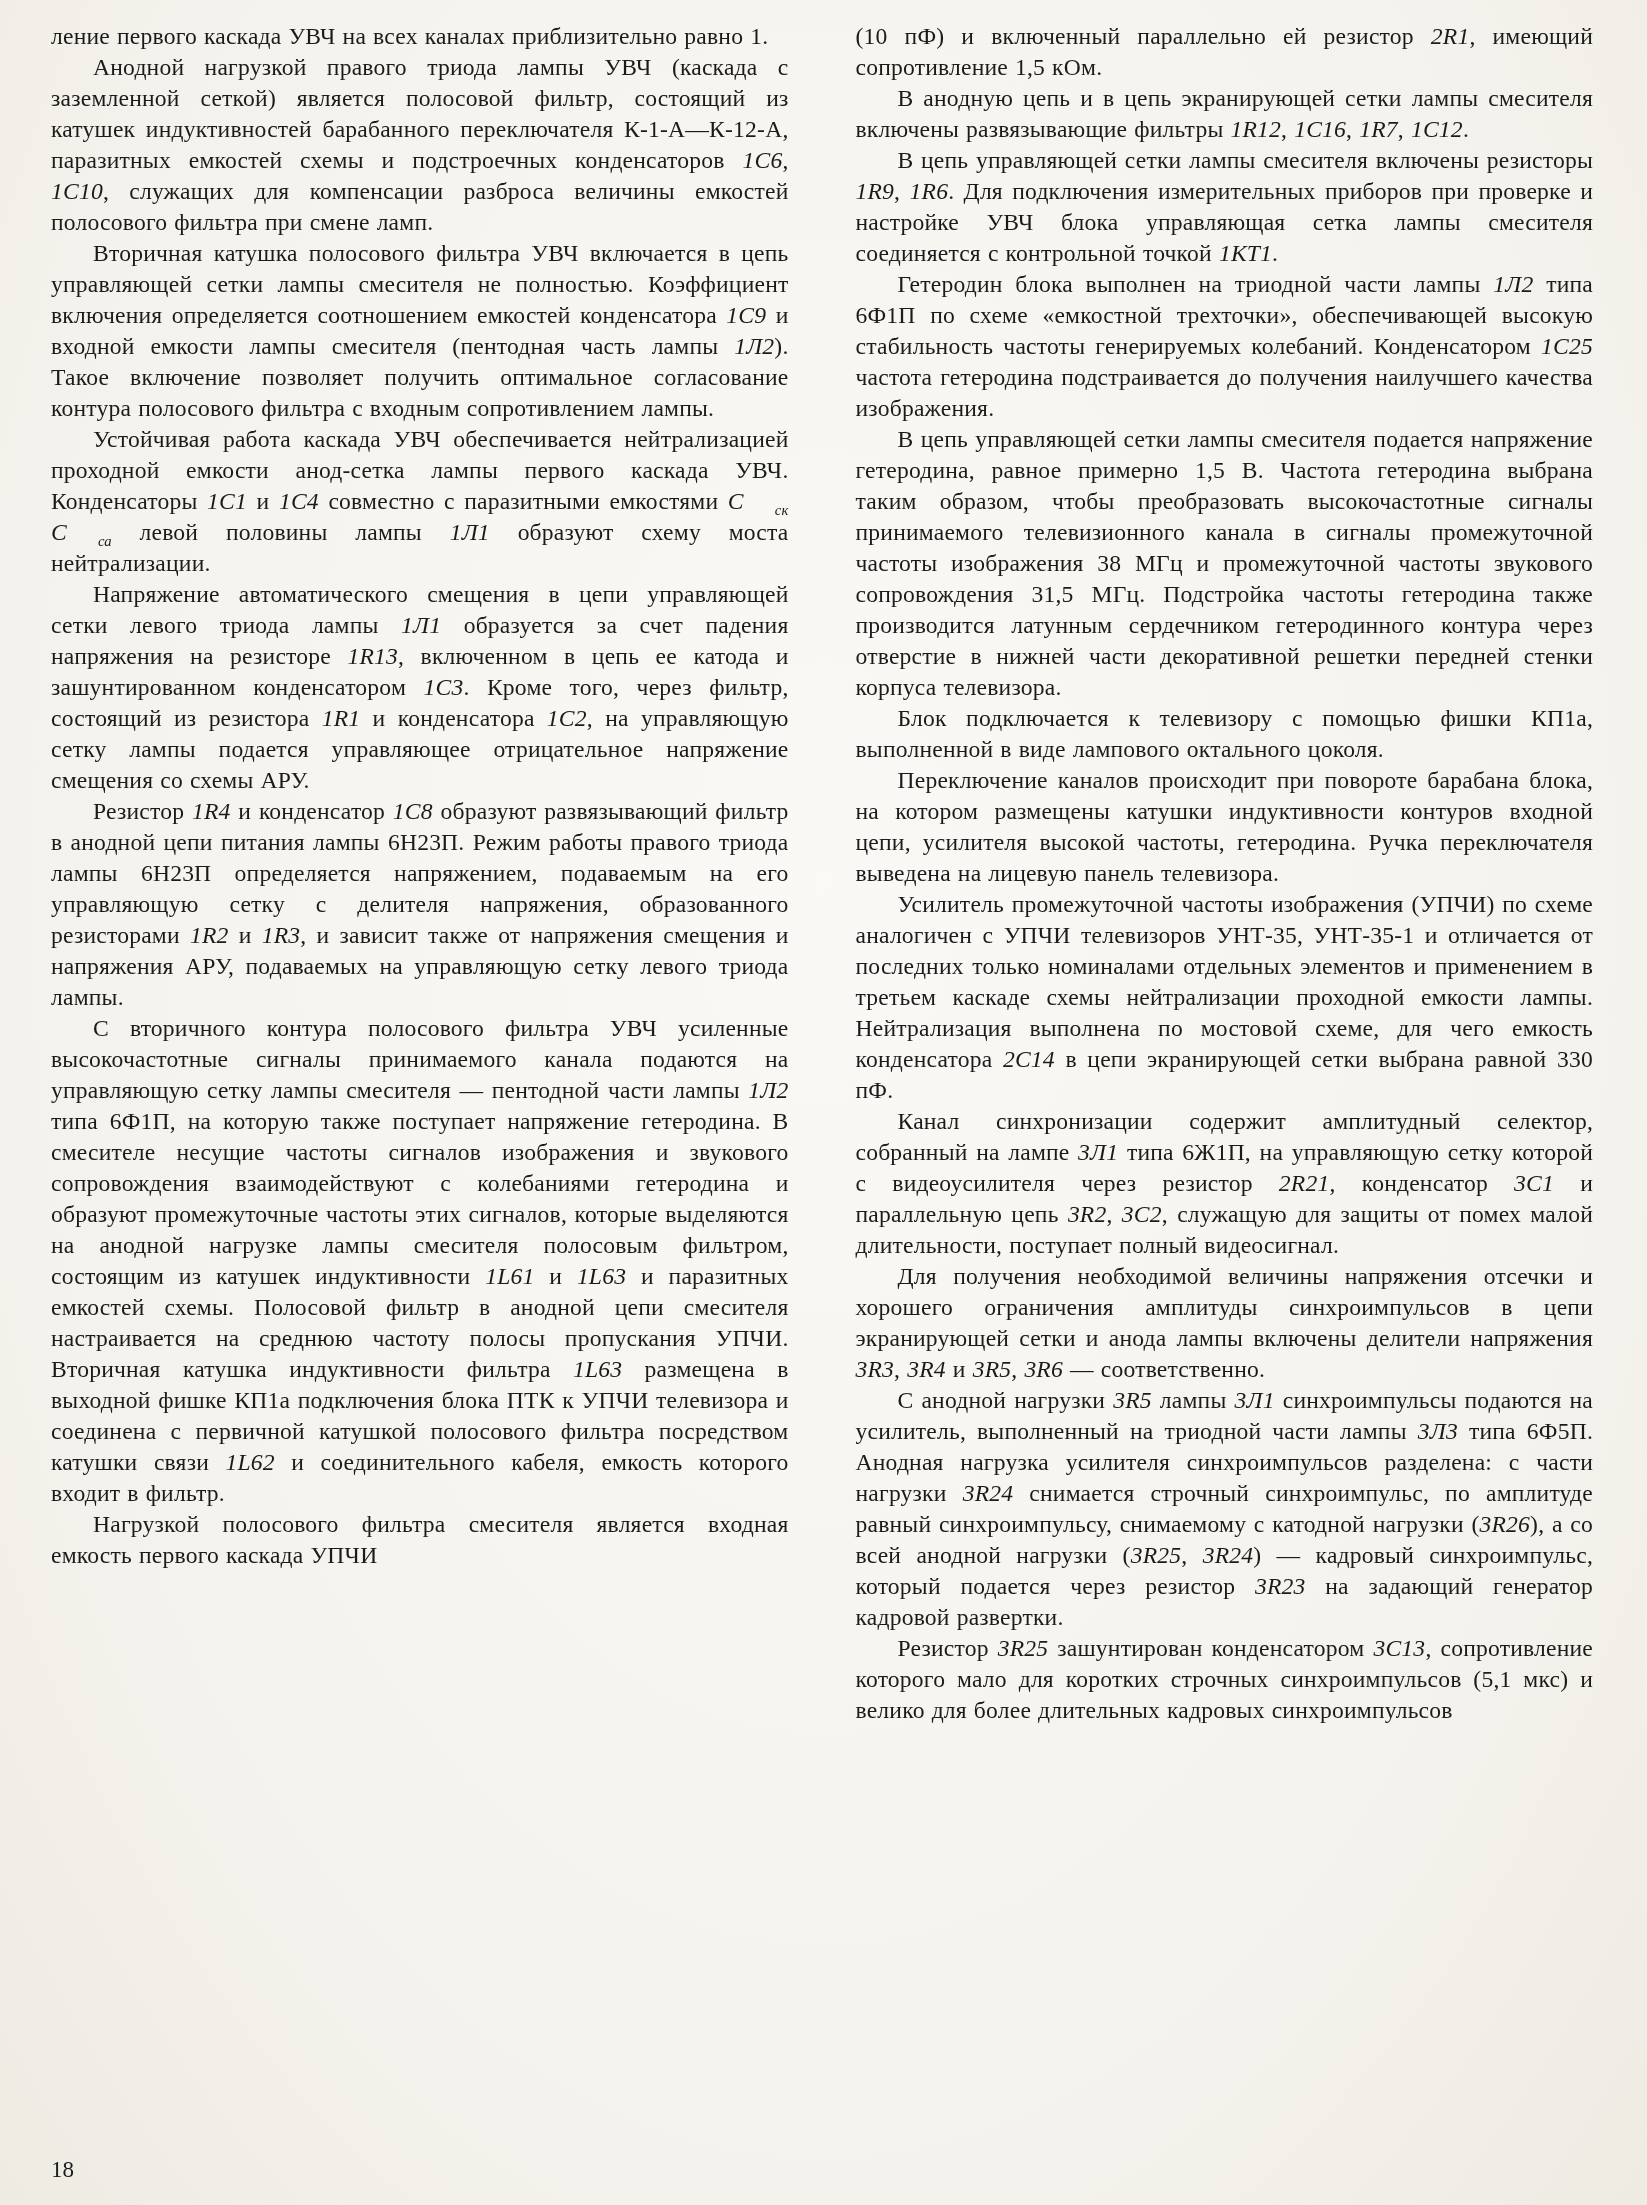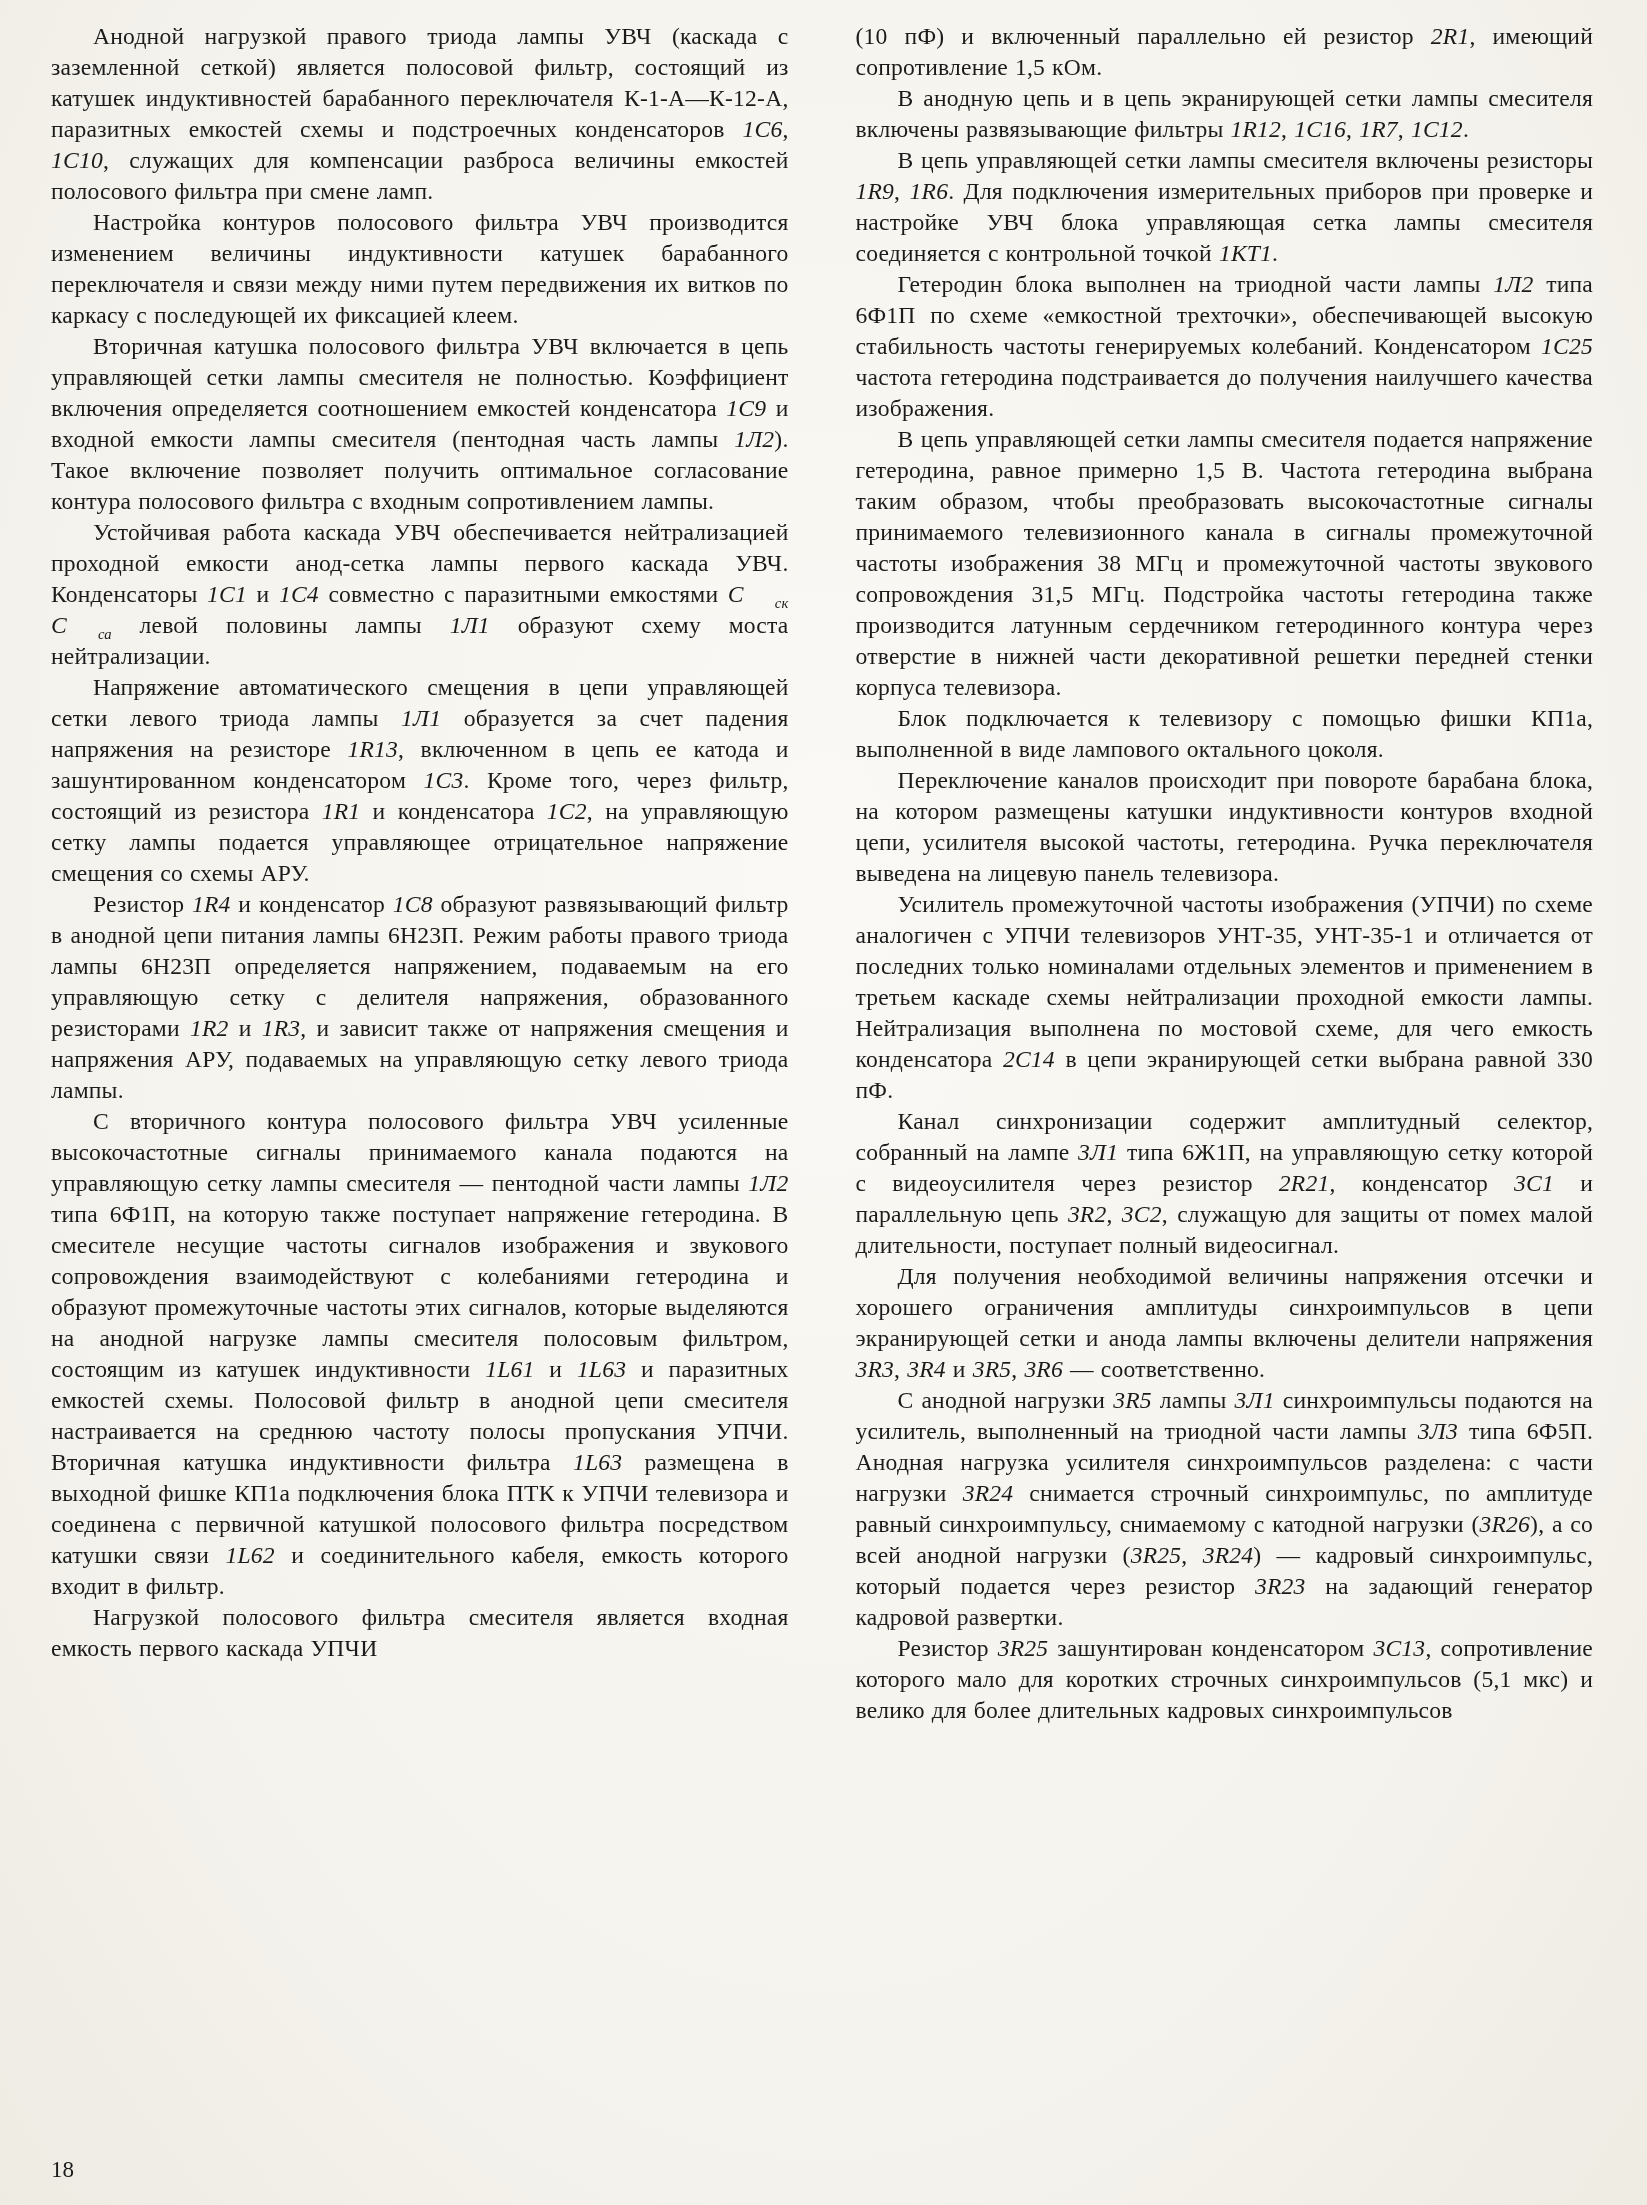--- a/index.html
+++ b/index.html
@@ -55,22 +55,22 @@
     line-height: 1;
     color: #1b1b1b;
     font-family: Liberation Serif, serif;
   }
 </style>
 </head>
 <body>
 
 <div class="columns">
   <div class="column">
+      <p class="para cont">ление первого каскада УВЧ на всех каналах приблизительно равно 1.</p>
       <p class="para">Анодной нагрузкой правого триода лампы УВЧ (каскада с заземленной сеткой) является полосовой фильтр, состоящий из катушек индуктивностей барабанного переключателя К-1-А—К-12-А, паразитных емкостей схемы и подстроечных конденсаторов <i>1С6</i>, <i>1С10</i>, служащих для компенсации разброса величины емкостей полосового фильтра при смене ламп.</p>
-      <p class="para">Настройка контуров полосового фильтра УВЧ производится изменением величины индуктивности катушек барабанного переключателя и связи между ними путем передвижения их витков по каркасу с последующей их фиксацией клеем.</p>
       <p class="para">Вторичная катушка полосового фильтра УВЧ включается в цепь управляющей сетки лампы смесителя не полностью. Коэффициент включения определяется соотношением емкостей конденсатора <i>1С9</i> и входной емкости лампы смесителя (пентодная часть лампы <i>1Л2</i>). Такое включение позволяет получить оптимальное согласование контура полосового фильтра с входным сопротивлением лампы.</p>
       <p class="para">Устойчивая работа каскада УВЧ обеспечивается нейтрализацией проходной емкости анод-сетка лампы первого каскада УВЧ. Конденсаторы <i>1С1</i> и <i>1С4</i> совместно с паразитными емкостями <i>C</i><sub><i>ск</i></sub> <i>C</i><sub><i>са</i></sub> левой половины лампы <i>1Л1</i> образуют схему моста нейтрализации.</p>
       <p class="para">Напряжение автоматического смещения в цепи управляющей сетки левого триода лампы <i>1Л1</i> образуется за счет падения напряжения на резисторе <i>1R13</i>, включенном в цепь ее катода и зашунтированном конденсатором <i>1С3</i>. Кроме того, через фильтр, состоящий из резистора <i>1R1</i> и конденсатора <i>1С2</i>, на управляющую сетку лампы подается управляющее отрицательное напряжение смещения со схемы АРУ.</p>
       <p class="para">Резистор <i>1R4</i> и конденсатор <i>1С8</i> образуют развязывающий фильтр в анодной цепи питания лампы 6Н23П. Режим работы правого триода лампы 6Н23П определяется напряжением, подаваемым на его управляющую сетку с делителя напряжения, образованного резисторами <i>1R2</i> и <i>1R3</i>, и зависит также от напряжения смещения и напряжения АРУ, подаваемых на управляющую сетку левого триода лампы.</p>
       <p class="para">С вторичного контура полосового фильтра УВЧ усиленные высокочастотные сигналы принимаемого канала подаются на управляющую сетку лампы смесителя — пентодной части лампы <i>1Л2</i> типа 6Ф1П, на которую также поступает напряжение гетеродина. В смесителе несущие частоты сигналов изображения и звукового сопровождения взаимодействуют с колебаниями гетеродина и образуют промежуточные частоты этих сигналов, которые выделяются на анодной нагрузке лампы смесителя полосовым фильтром, состоящим из катушек индуктивности <i>1L61</i> и <i>1L63</i> и паразитных емкостей схемы. Полосовой фильтр в анодной цепи смесителя настраивается на среднюю частоту полосы пропускания УПЧИ. Вторичная катушка индуктивности фильтра <i>1L63</i> размещена в выходной фишке КП1а подключения блока ПТК к УПЧИ телевизора и соединена с первичной катушкой полосового фильтра посредством катушки связи <i>1L62</i> и соединительного кабеля, емкость которого входит в фильтр.</p>
       <p class="para">Нагрузкой полосового фильтра смесителя является входная емкость первого каскада УПЧИ</p>
     </div>
   <div class="column">
       <p class="para cont">(10 пФ) и включенный параллельно ей резистор <i>2R1</i>, имеющий сопротивление 1,5 кОм.</p>
       <p class="para">В анодную цепь и в цепь экранирующей сетки лампы смесителя включены развязывающие фильтры <i>1R12</i>, <i>1С16</i>, <i>1R7</i>, <i>1С12</i>.</p>

